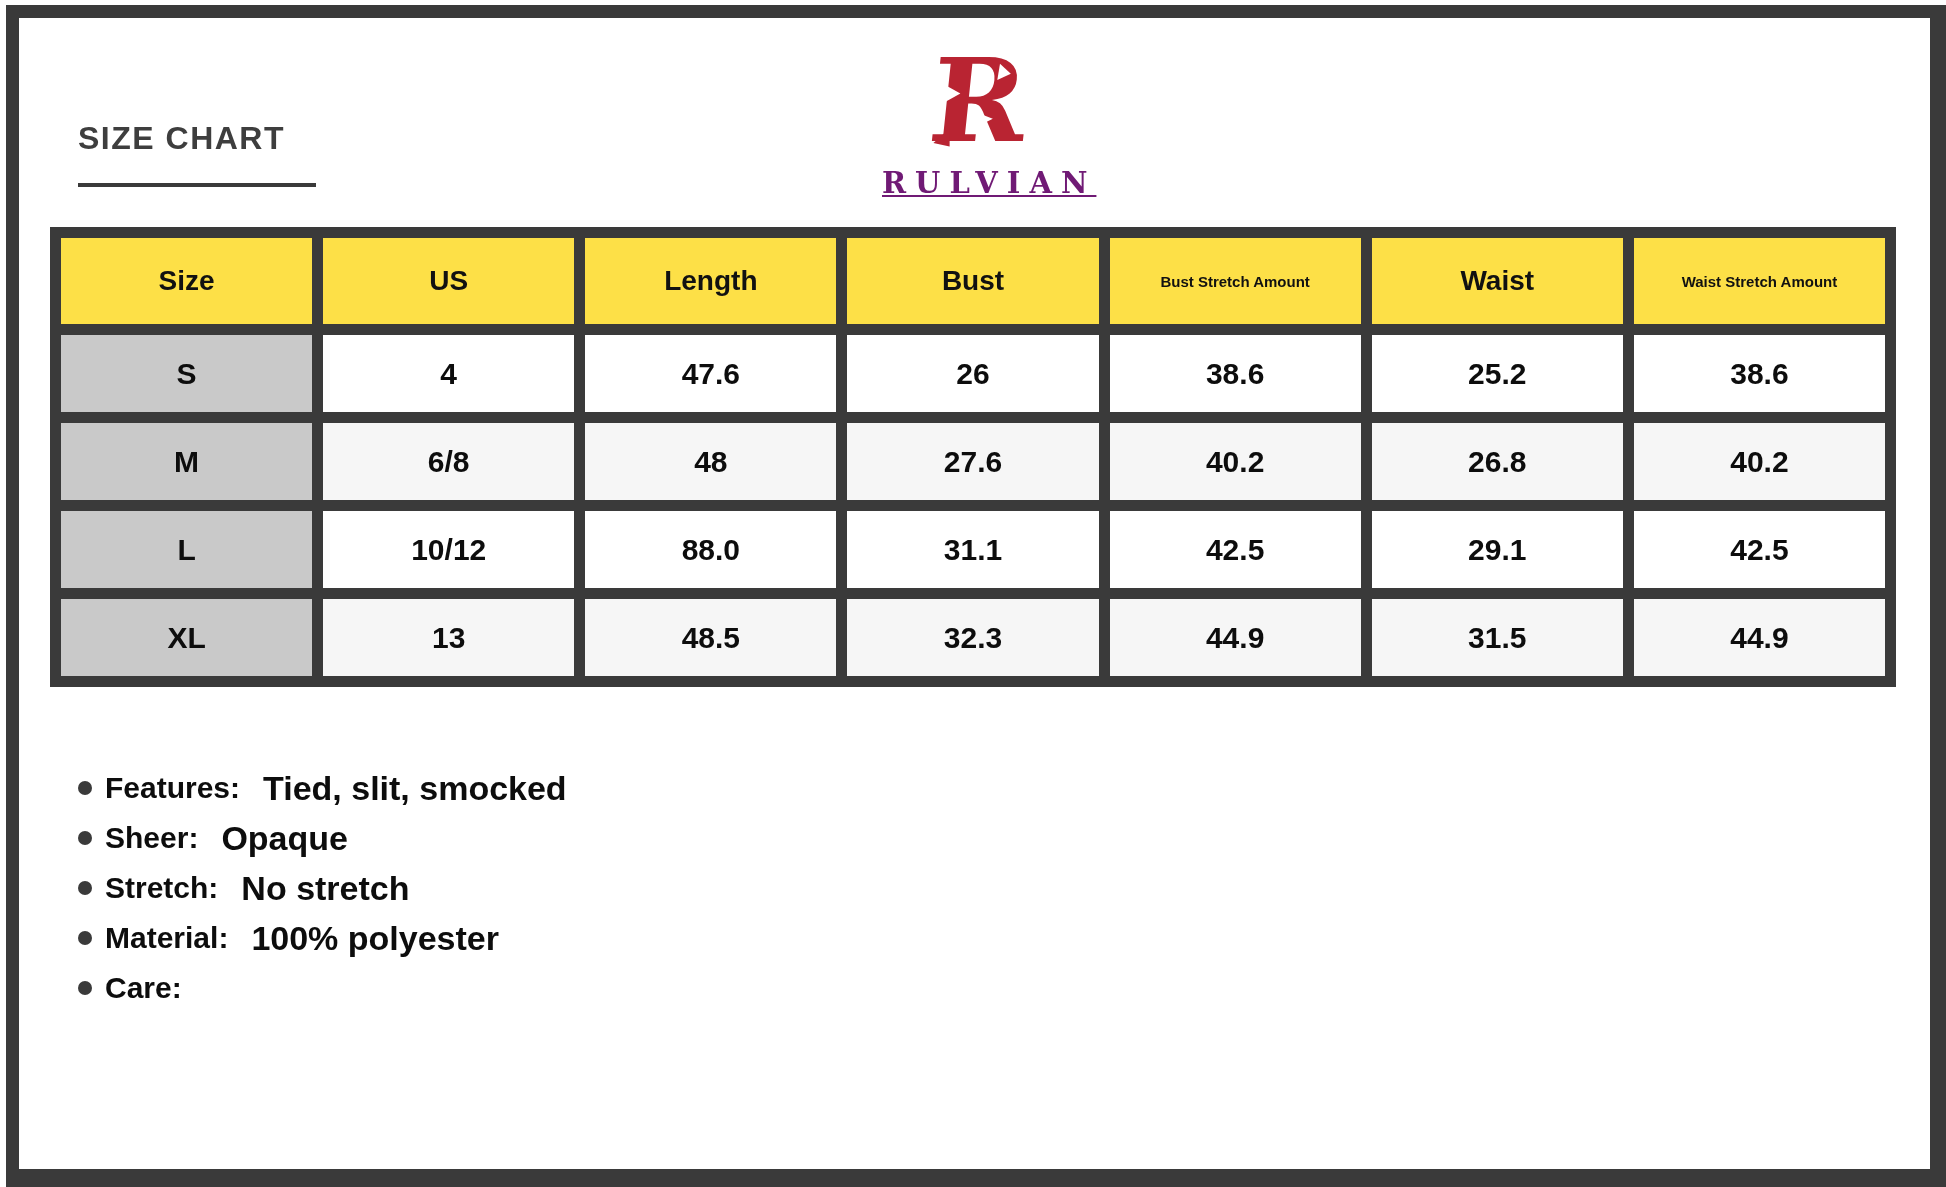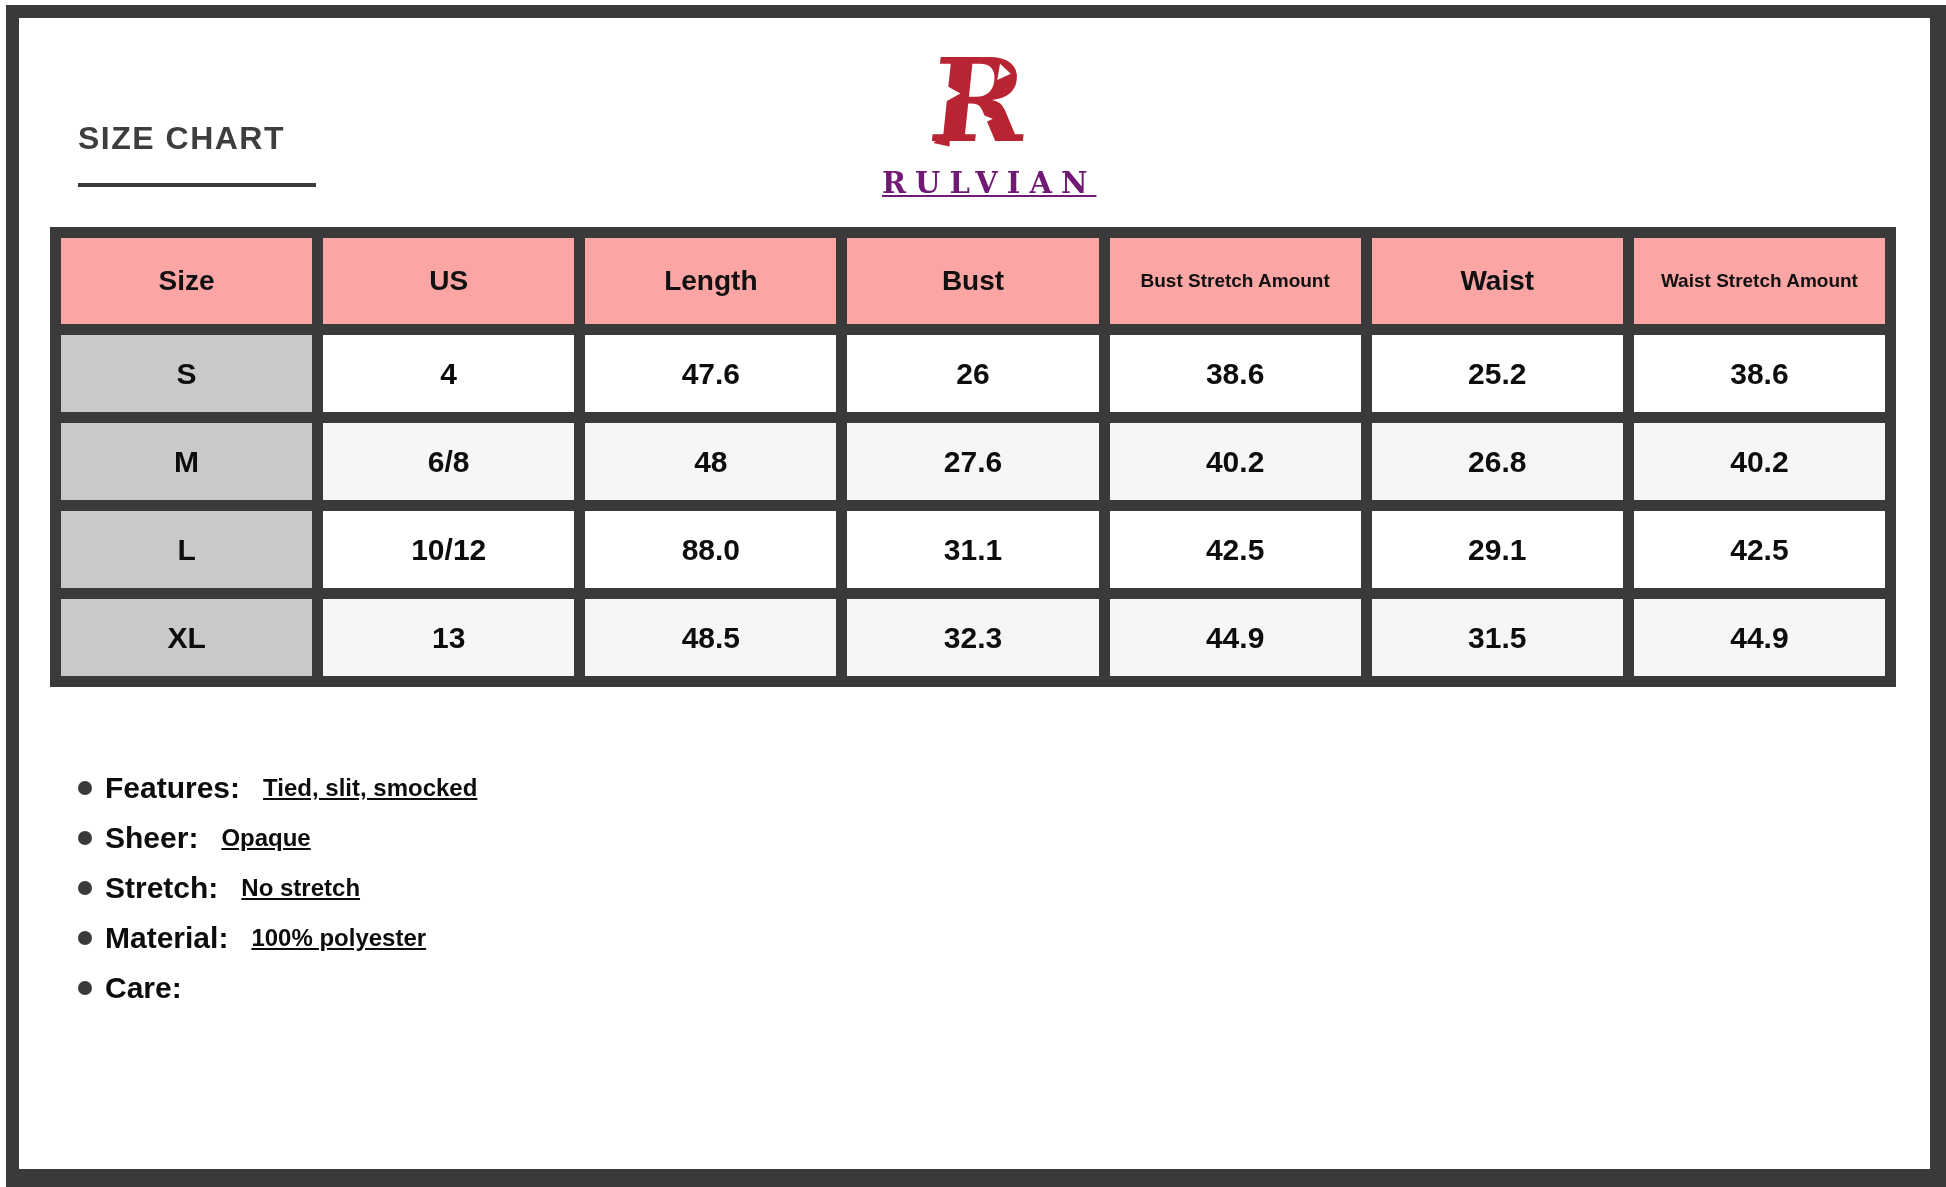--- a/index.html
+++ b/index.html
@@ -21,33 +21,33 @@
   .brand { position:absolute; left:873px; top:32px; width:200px; text-align:center; }
   .brand svg { display:block; margin:0 auto; }
   .brand-name { margin-top:2px; font-family:"DejaVu Serif", serif; font-weight:bold;
     font-size:29px; letter-spacing:9px; text-indent:9px; color:#701a75;text-decoration:underline; }
 
   
   table.size-chart { position:absolute; left:50px; top:227px; width:1846px;
     border-collapse:collapse; table-layout:fixed; text-align:center; }
   .size-chart th, .size-chart td { border:11px solid #3a3a3a; font-weight:bold;
     vertical-align:middle; }
-  .size-chart th { background:#fca5a5; height:97px; font-size:28px; color:#111; }
-  .size-chart th:nth-child(5), .size-chart th:nth-child(7) { font-size:19px; }
+  .size-chart th { background:#fde047; height:97px; font-size:28px; color:#111; }
+  .size-chart th:nth-child(5), .size-chart th:nth-child(7) { font-size:15px; }
   .size-chart td { height:88px; font-size:30px; background:#ffffff; }
   .size-chart td.size-col { background:#c9c9c9; }
   .size-chart tbody tr:nth-child(even) td:not(.size-col) { background:#f6f6f6; }
 
   
   .details { position:absolute; left:78px; top:763px; list-style:none; }
   .details li { display:flex; align-items:center; height:50px; }
   .bullet { width:14px; height:14px; border-radius:50%; background:#3a3a3a;
     margin-right:13px; flex:0 0 auto; }
   .detail-label { font-size:30px; font-weight:bold; margin-right:23px; white-space:nowrap; }
-  .detail-value { font-size:24px; font-weight:bold; white-space:nowrap;text-decoration:underline; }
+  .detail-value { font-size:34px; font-weight:bold; white-space:nowrap; }
 </style>
 </head>
 <body>
 
 <div class="frame"></div>
 
 <div class="title-wrap">
   <div class="page-title">SIZE CHART</div>
   <div class="title-underline"></div>
 </div>

